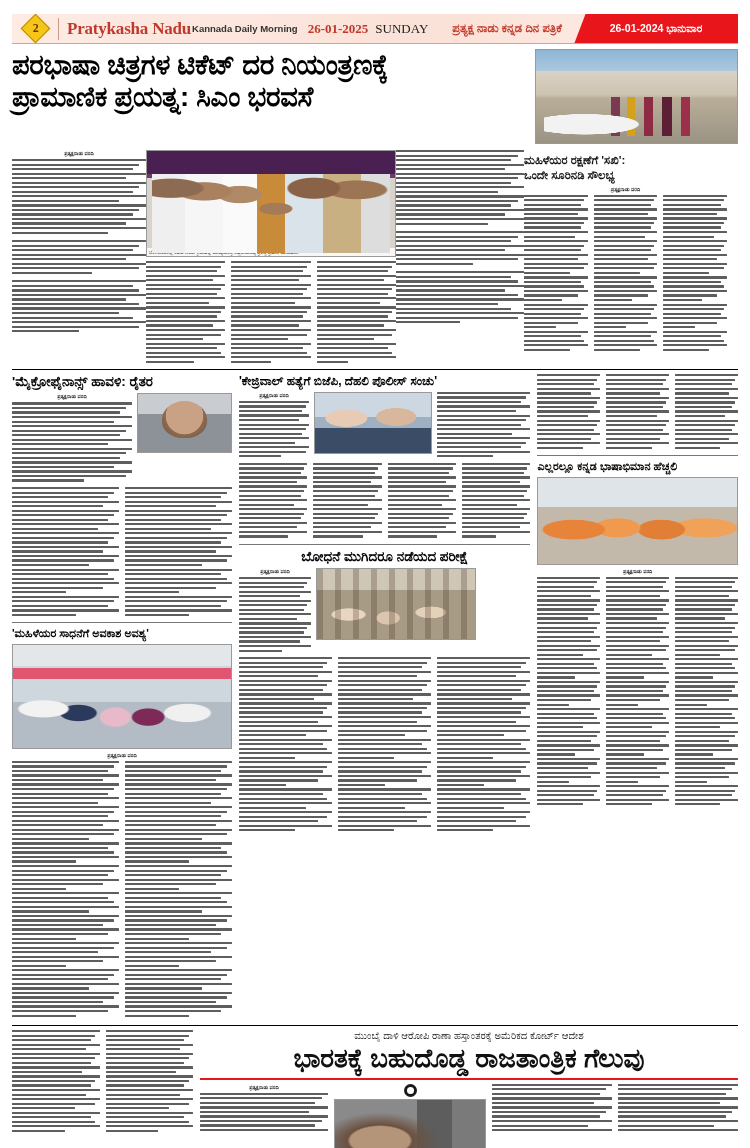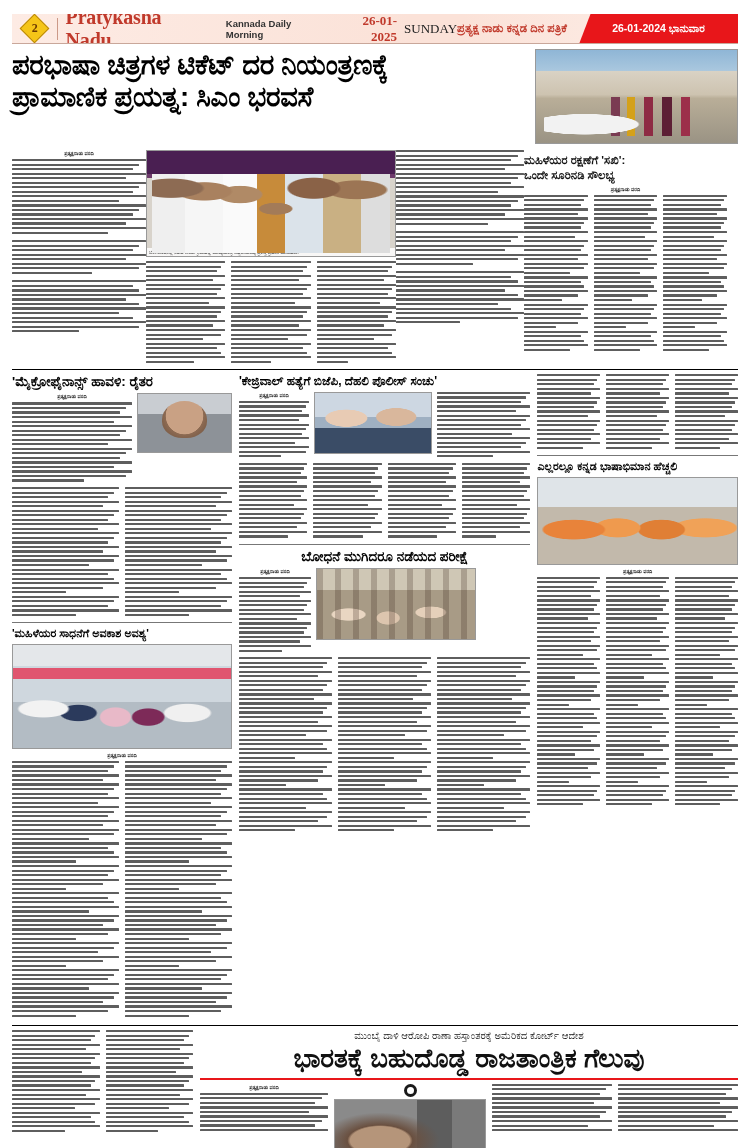--- a/index.html
+++ b/index.html
@@ -35,24 +35,24 @@
     display:flex;align-items:center;justify-content:center;
   }
   .mh-badge span{
     transform:rotate(-45deg);
     font-size:12px;font-weight:bold;color:#6b3a00;
     font-family:"Liberation Serif", serif;
   }
   .mh-sep{ width:1px;height:22px;background:#c98; margin-right:8px; }
   .mh-title{
     font-family:"Liberation Serif", serif;
-    font-weight:bold;font-size:20px;color:#c0392b;letter-spacing:-0.2px;
+    font-weight:bold;font-size:17px;color:#c0392b;letter-spacing:-0.2px;
   }
   .mh-sub{
-    font-size:9.5px;color:#333;margin-left:18px;font-weight:600;
+    font-size:9.5px;color:#333;margin-left:1px;font-weight:600;
     font-family:"Liberation Sans", sans-serif;
   }
   .mh-date{
     font-family:"Liberation Serif", serif;
     font-weight:bold;font-size:13px;color:#c0392b;margin-left:10px;text-align:right;
   }
   .mh-day{
     font-family:"Liberation Serif", serif;
     font-size:13px;color:#222;margin-left:7px;
   }

